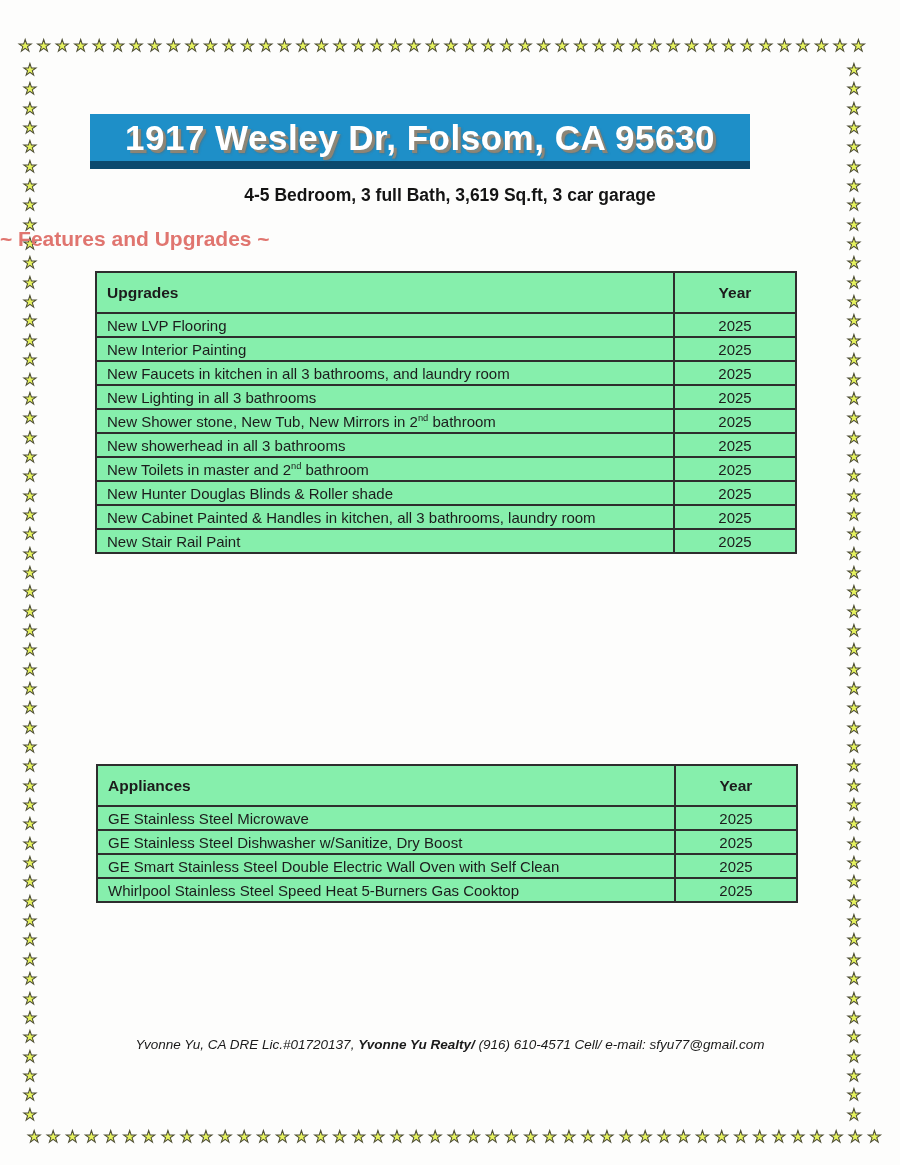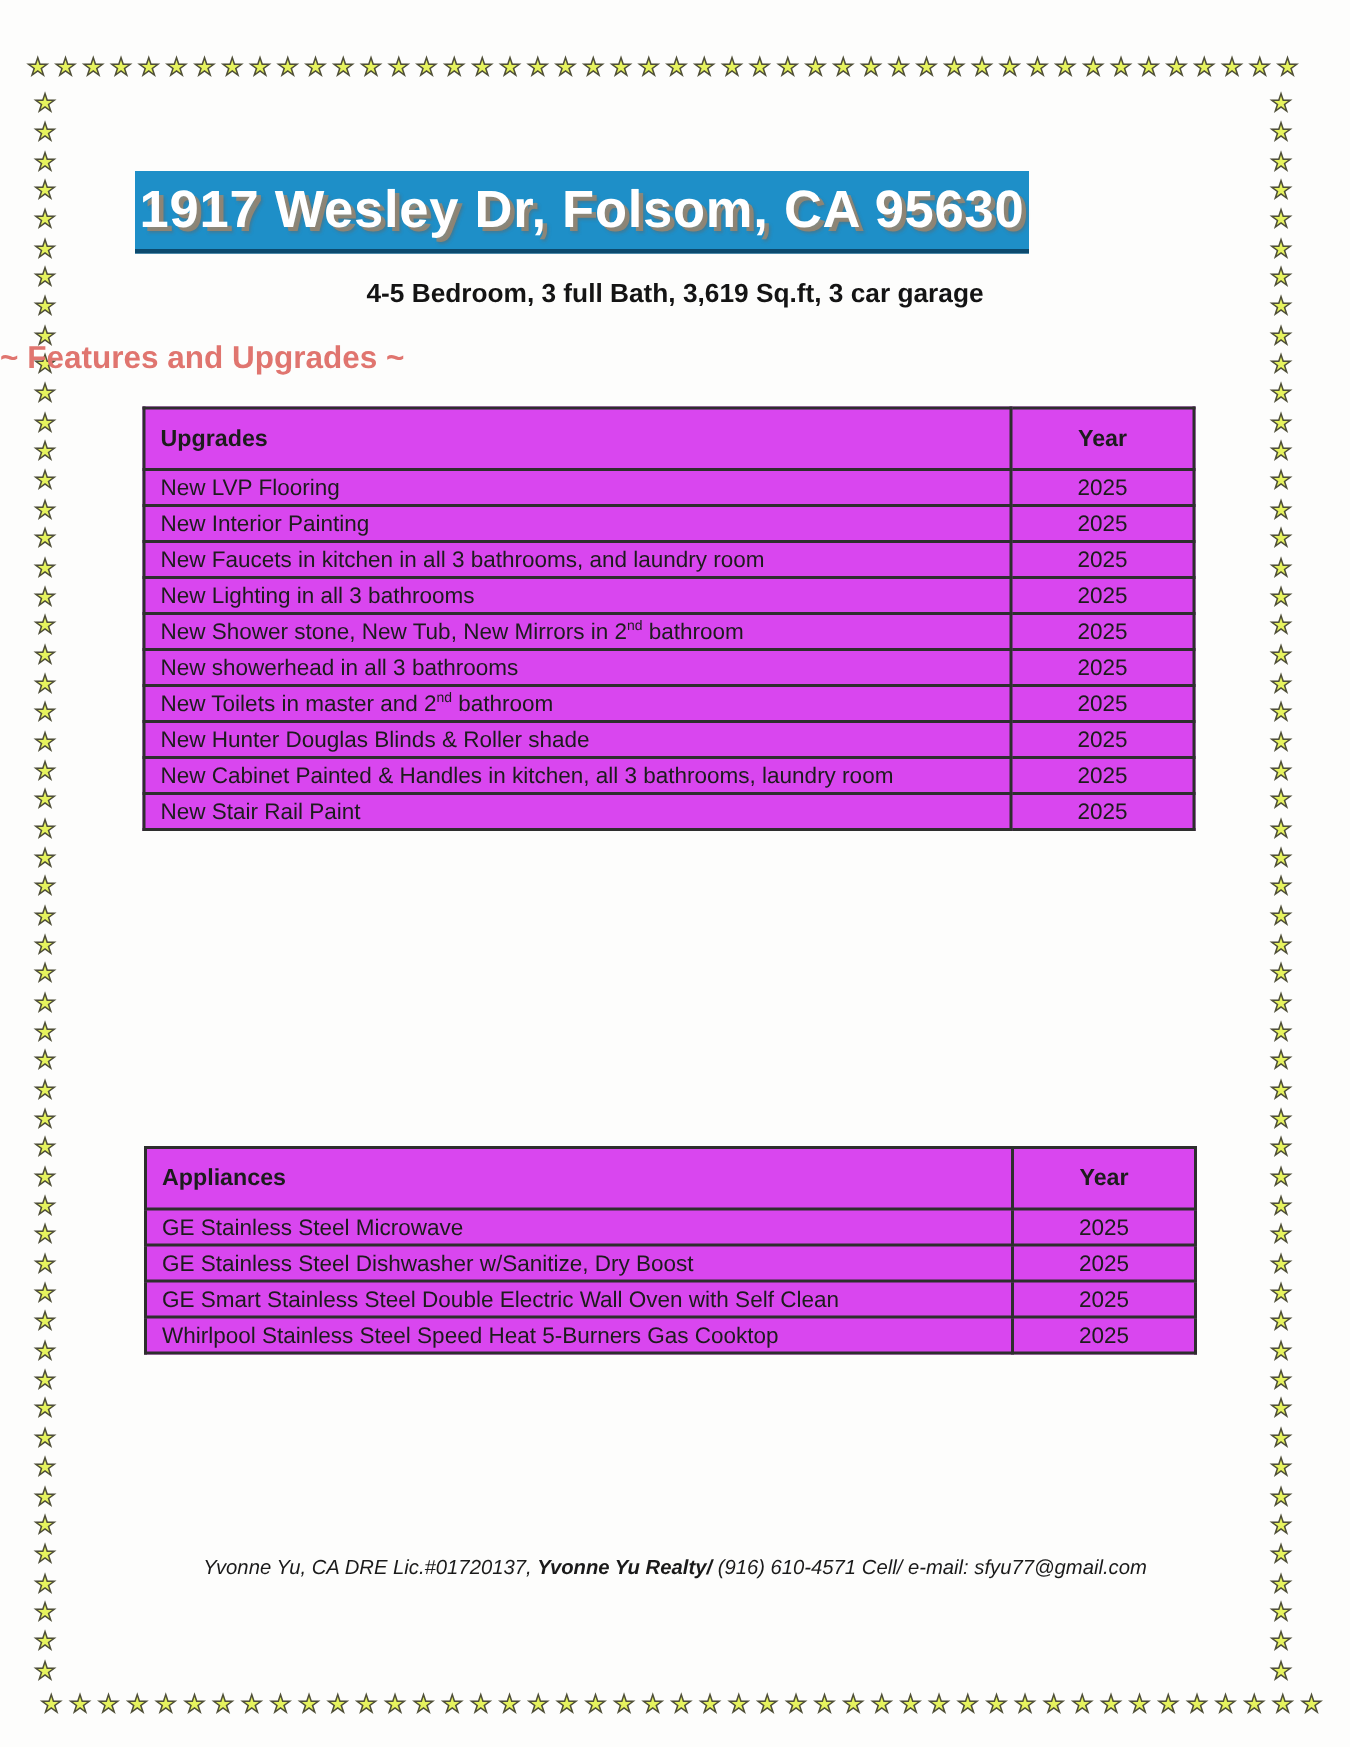--- a/index.html
+++ b/index.html
@@ -41,23 +41,23 @@
   }
   .border-top    { left: 18px;  right: 34px; top: 37px;   height: 18px; }
   .border-bottom { left: 27px;  right: 18px; top: 1128px; height: 18px; }
   .border-left   { left: 21px;  top: 62px;   bottom: 42px; }
   .border-right  { right: 37px; top: 62px;   bottom: 42px; }
 
   
   .banner {
     position: absolute;
     left: 90px; top: 114px;
-    width: 596px; height: 55px;
+    width: 660px; height: 55px;
     background: var(--banner-bg, #1e8fc8);
-    border-bottom: 3px solid #0c4a6e;
+    border-bottom: 8px solid #0c4a6e;
     display: flex;
     align-items: center;
     justify-content: center;
   }
   .banner-title {
     font-size: 35px;
     font-weight: bold;
     letter-spacing: 0.5px;
     color: var(--banner-text, #ffffff);
     text-shadow: 3px 3px 0 rgba(186, 136, 95, 0.65), 4px 4px 2px rgba(120, 90, 70, 0.35);
@@ -82,21 +82,21 @@
     font-weight: bold;
     color: var(--heading-accent, #e0756f);
   }
 
   
   table.info-table {
     position: absolute;
     border-collapse: collapse;
     width: 700px;
     table-layout: fixed;
-    background: #d946ef;
+    background: #86efac;
   }
   .tbl-upgrades   { left: 95px; top: 271px; }
   .tbl-appliances { left: 96px; top: 764px; }
   table.info-table col.col-item { width: 578px; }
   table.info-table col.col-year { width: 122px; }
   table.info-table th, table.info-table td {
     border: 2px solid #2e2e2e;
     font-size: 15px;
     vertical-align: middle;
   }

